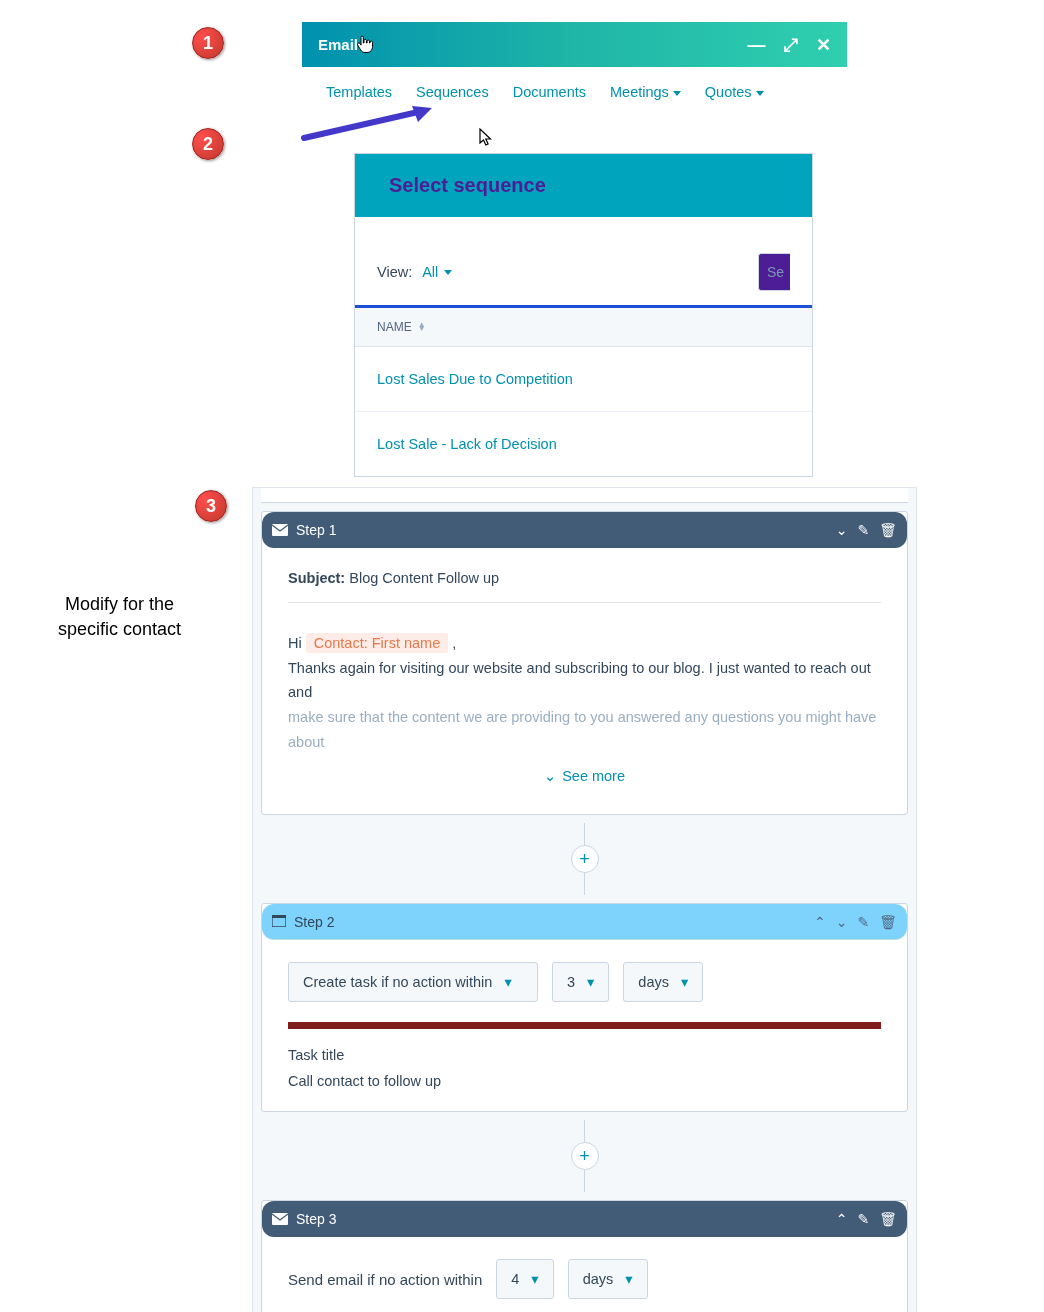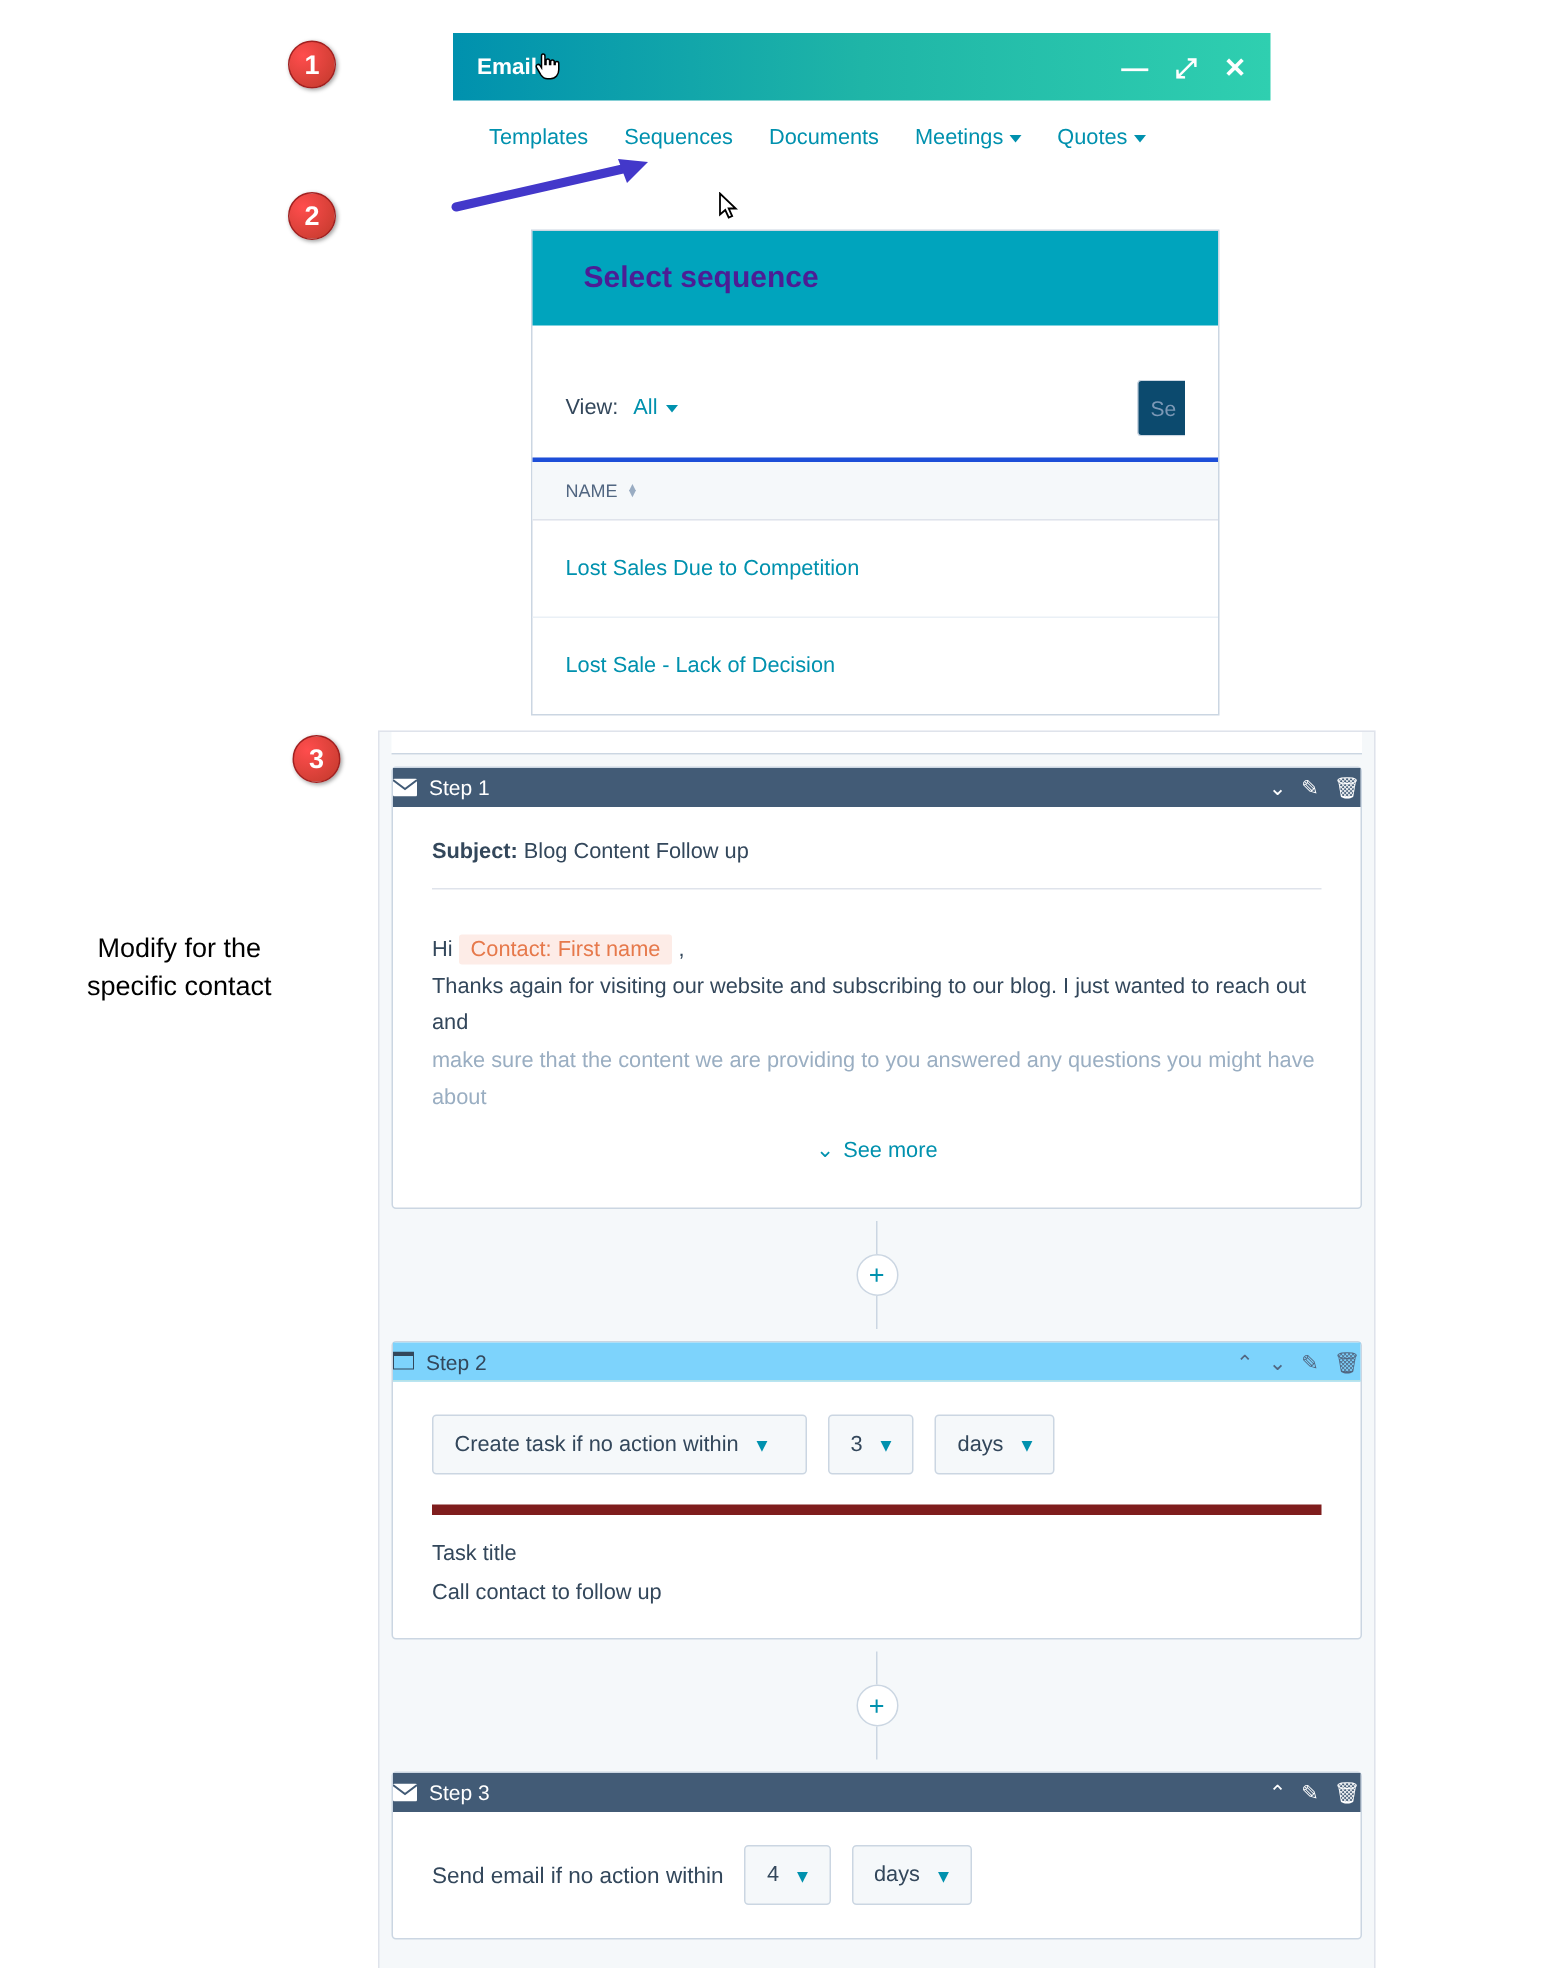--- a/index.html
+++ b/index.html
@@ -19,29 +19,29 @@
   .cursor-arrow{position:absolute;left:479px;top:128px;font-size:18px;color:#000;pointer-events:none;}
   
   .arrowline{position:absolute;left:300px;top:104px;width:140px;height:40px;pointer-events:none;}
   .arrowline svg{width:100%;height:100%;}
   
   .seq-panel{position:absolute;left:354px;top:153px;width:459px;border:1px solid #cbd6e2;background:#fff;}
   .seq-head{background:#00a4bd;color:#4c1d95;font-weight:600;font-size:20px;padding:20px 34px;}
   .seq-filter{display:flex;align-items:center;padding:36px 22px 14px 22px;font-size:14.5px;}
   .seq-filter .lbl{color:#33475b;}
   .seq-filter .val{color:#0091ae;margin-left:10px;display:flex;align-items:center;cursor:pointer;}
-  .seq-filter .search{margin-left:auto;width:32px;height:38px;border:1px solid #cbd6e2;background:#0c4a6e;border-radius:3px 0 0 3px;display:flex;align-items:center;padding-left:8px;color:#7c98b6;font-size:14px;border-right:none;}
+  .seq-filter .search{margin-left:auto;width:32px;height:38px;border:1px solid #cbd6e2;background:#4c1d95;border-radius:3px 0 0 3px;display:flex;align-items:center;padding-left:8px;color:#7c98b6;font-size:14px;border-right:none;}
   .seq-table-head{border-top:3px solid #1d4ed8;border-bottom:1px solid #dfe3eb;background:#f5f8fa;padding:12px 22px;font-size:12px;color:#516681;display:flex;align-items:center;gap:6px;text-align:center;}
   .sort{display:inline-flex;flex-direction:column;line-height:4px;font-size:8px;color:#99acc2;}
   .seq-row{padding:24px 22px;border-bottom:1px solid #eaf0f6;color:#0091ae;font-size:14.5px;cursor:pointer;}
   
   .editor{position:absolute;left:252px;top:487px;width:665px;background:#f5f8fa;border:1px solid #dfe3eb;padding-bottom:12px;}
   .topline{height:15px;background:#fff;border-bottom:1px solid #cbd6e2;margin:0 8px;}
   .card{background:#fff;border:1px solid #cbd6e2;border-radius:3px;margin:8px;}
-  .cardhead{height:26px;display:flex;align-items:center;padding:0 0;font-size:14px;gap:8px;}
+  .cardhead{height:36px;display:flex;align-items:center;padding:0 10px;font-size:14px;gap:8px;border-radius:12px;}
   .cardhead.dark{background:#425b76;color:#fff;}
   .cardhead.light{background:#7dd3fc;color:#33475b;border-bottom:1px solid #b6e2e8;}
   .cardhead .tools{margin-left:auto;display:flex;gap:10px;}
   .cardhead .tool{cursor:pointer;font-size:14px;}
   .cardbody{padding:22px 26px;font-size:14.5px;color:#33475b;}
   .subject-row{padding-bottom:16px;border-bottom:1px solid #dfe3eb;}
   .subject-row b{font-weight:700;}
   .email-body{padding-top:28px;line-height:1.7;color:#33475b;}
   .token{background:#fdece7;color:#e6794b;padding:2px 8px;border-radius:2px;}
   .faded{color:#9aaec2;}
@@ -126,21 +126,21 @@
       </span>
   </div>
   <div class="seq-row"><span>Lost Sales Due to Competition</span></div>
   <div class="seq-row" style="border-bottom:none;"><span>Lost Sale - Lack of Decision</span></div>
 </div>
 
 <div class="badge" style="left:195px;top:490px;">
     <span>3</span>
   </div>
 
-<div class="anno" style="white-space:pre-line;margin-top:28px;"><span>Modify for the
+<div class="anno" style="white-space:pre-line;"><span>Modify for the
 specific contact</span></div>
 
 <div class="editor">
   <div class="topline"></div>
 
   <div class="card">
     <div class="cardhead dark">
       <span class="icon-env">
           <svg width="16" height="12" viewBox="0 0 16 12">
             <rect x="0" y="0" width="16" height="12" rx="1" fill="#fff"></rect>

